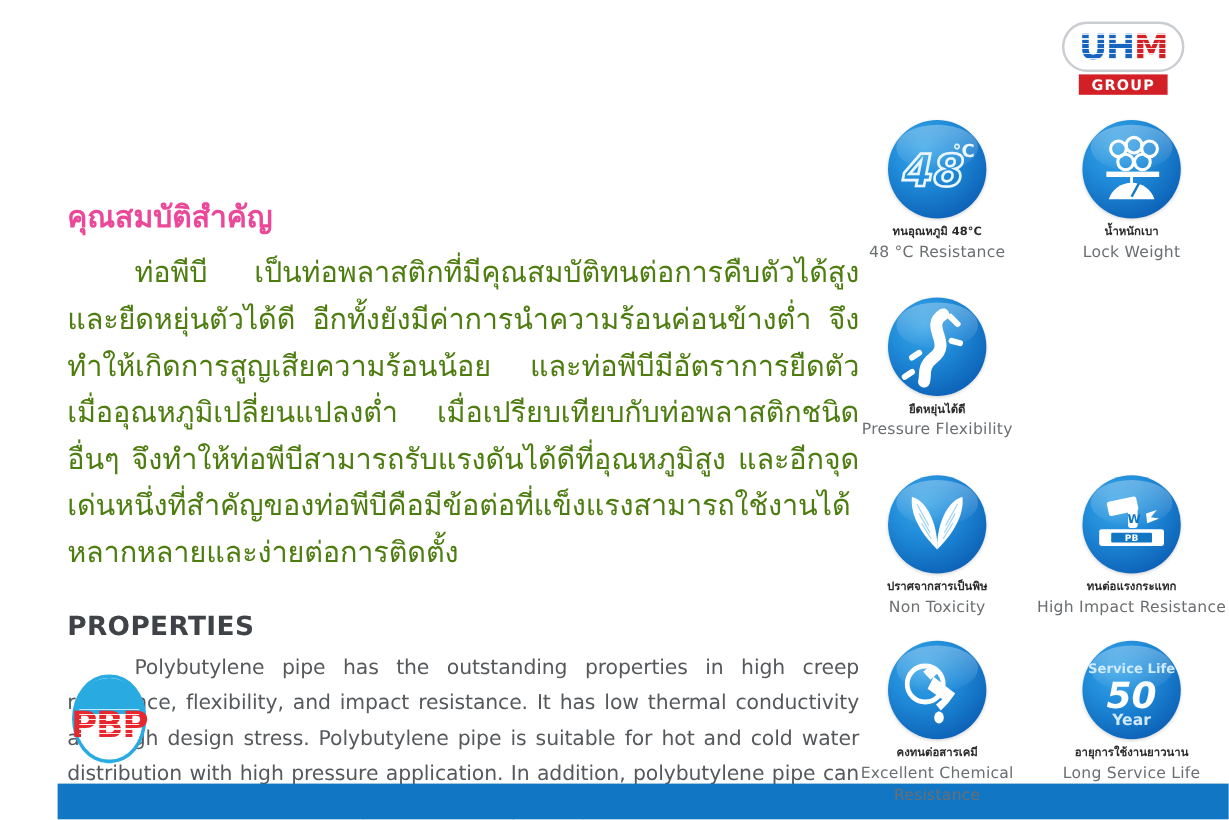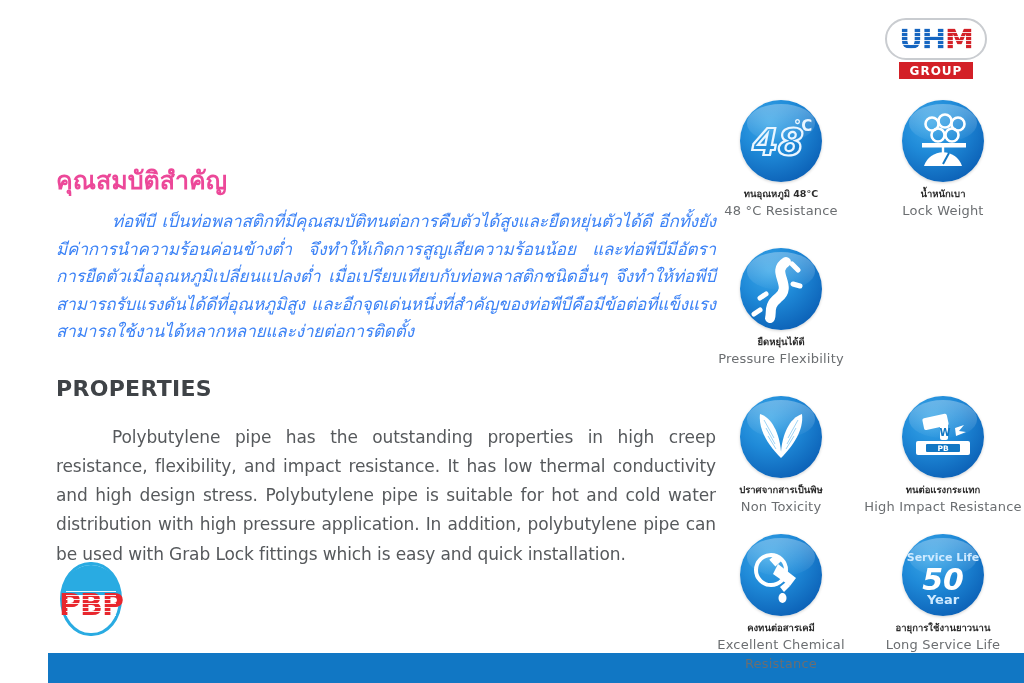--- a/index.html
+++ b/index.html
@@ -87,36 +87,35 @@
   .heading-th {
     font-family: "DejaVu Sans", sans-serif;
     font-weight: bold;
     font-size: 25px;
     color: #ec4899;
     letter-spacing: 0px;
     margin-bottom: 8px;
   }
   .body-th {
     font-family: "DejaVu Sans", sans-serif;
-    font-size: 17px;
+    font-size: 24px;
     line-height: 1.62;
-    color: #3b82f6;
+    color: #4d7c0f;
     text-indent: 56px;
     text-align: justify;
     letter-spacing: -0.1px;
-    font-style: italic;
   }
   .heading-en {
     font-family: "DejaVu Sans", sans-serif;
     font-weight: bold;
     font-size: 22px;
     color: #3f4347;
     letter-spacing: 0.3px;
     margin-top: 30px;
-    margin-bottom: 22px;
+    margin-bottom: 8px;
   }
   .body-en {
     font-family: "DejaVu Sans", sans-serif;
     font-size: 17px;
     line-height: 1.72;
     color: #56595c;
     text-indent: 56px;
     text-align: justify;
     letter-spacing: -0.1px;
   }

